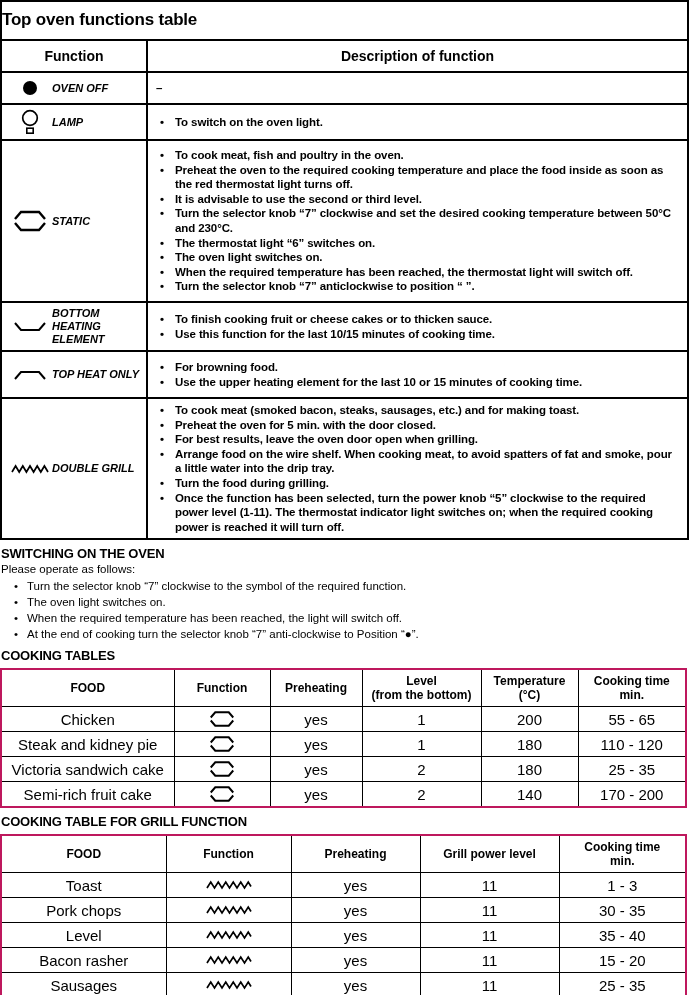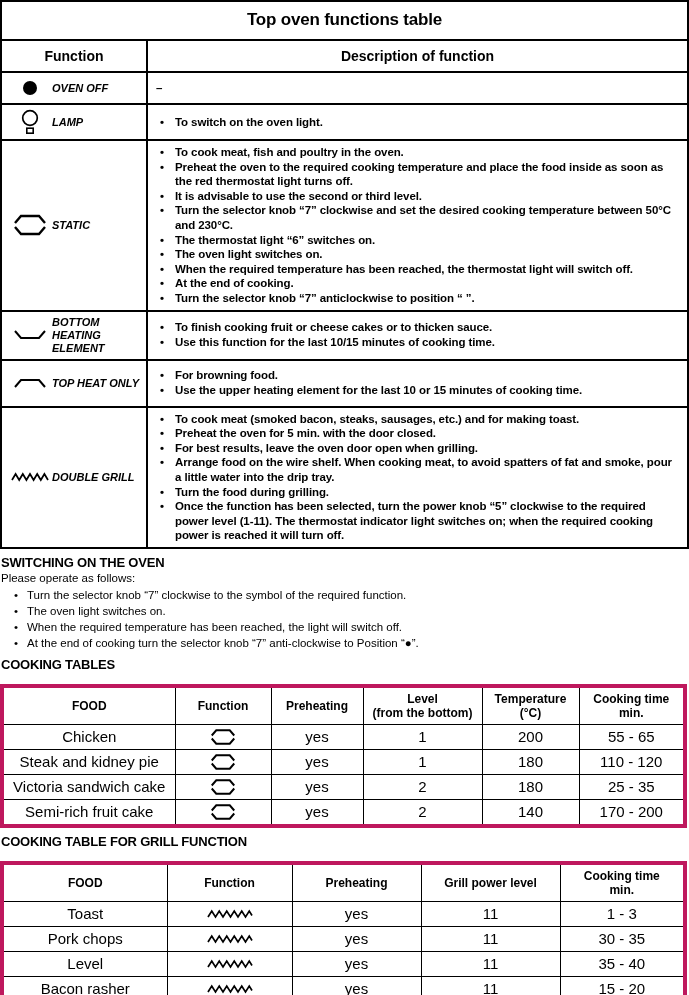--- a/index.html
+++ b/index.html
@@ -1,21 +1,21 @@
 <!DOCTYPE html>
 <html><head>
 <meta charset="utf-8">
 <style>
   html,body { margin:0; padding:0; background:#fff; color:#000;
     font-family:"Liberation Sans", sans-serif; }
   .page { width:689px; }
 
   
   .ftable { border:2px solid #000; }
-  .ftable-title { text-align:center; font-weight:bold; font-size:17px;
+  .ftable-title { text-align:left; font-weight:bold; font-size:17px;
     padding:8px 0 9px; border-bottom:2px solid #000; letter-spacing:-0.2px; }
   .ftable-head { display:grid; grid-template-columns:144px 1fr; border-bottom:2px solid #000; }
   .ftable-head > div { text-align:center; font-weight:bold; font-size:14px; padding:7px 0; }
   .ftable-head .desc-h { border-left:2px solid #000; }
   .frow { display:grid; grid-template-columns:144px 1fr; border-bottom:2px solid #000; }
   .frow:last-child { border-bottom:none; }
   .fcell-left { display:flex; align-items:center; padding:4px 2px 4px 6px; }
   .icon-box { width:44px; flex:0 0 44px; display:flex; justify-content:center; align-items:center; }
   .fn-label { font-weight:bold; font-size:11px; line-height:13px; white-space:pre-line;font-style:italic; }
   .fcell-right { border-left:2px solid #000; padding:4px 8px;
@@ -33,21 +33,21 @@
 
   
   .section-h { font-weight:bold; font-size:13px; margin:6px 0 2px 1px; letter-spacing:-0.2px; }
   .body-text { font-size:11.5px; margin:1px 0 3px 1px; }
   .sbullet { position:relative; padding-left:15px; font-size:11.5px;
     line-height:16px; margin-left:12px; }
   .sbullet::before { content:"\2022"; position:absolute; left:2px; }
 
   
   table.ctable { border-collapse:collapse; width:687px; table-layout:fixed;
-    border:4px solid #be185d; margin-top:12px; }
+    border:2px solid #be185d; margin-top:5px; }
   .ctable th, .ctable td { border:1px solid #000; text-align:center; vertical-align:middle; }
   .ctable th { font-size:12px; font-weight:bold; padding:4px 2px;
     white-space:pre-line; line-height:14px; }
   .ctable td { font-size:15px; height:24px; padding:0 2px; }
   svg { display:block; }
 </style>
 </head>
 <body>
 
 <div class="page">
@@ -100,21 +100,20 @@
         <span class="fn-label">STATIC</span>
       </div>
       <div class="fcell-right">
         <div class="bullet">To cook meat, fish and poultry in the oven.</div>
         <div class="bullet">Preheat the oven to the required cooking temperature and place the food inside as soon as the red thermostat light turns off.</div>
         <div class="bullet">It is advisable to use the second or third level.</div>
         <div class="bullet">Turn the selector knob “7” clockwise and set the desired cooking temperature between 50°C and 230°C.</div>
         <div class="bullet">The thermostat light “6” switches on.</div>
         <div class="bullet">The oven light switches on.</div>
         <div class="bullet">When the required temperature has been reached, the thermostat light will switch off.</div>
-        <div class="bullet">At the end of cooking.</div>
         <div class="bullet">Turn the selector knob “7” anticlockwise to position “ ”.</div>
       </div>
     </div>
 
     <div class="frow r-bottom">
       <div class="fcell-left">
         <span class="icon-box">
           <svg width="34" height="14" viewBox="0 0 34 14">
             <polyline points="2,3 8,10 26,10 32,3" fill="none" stroke="#000" stroke-width="2"></polyline>
           </svg>

